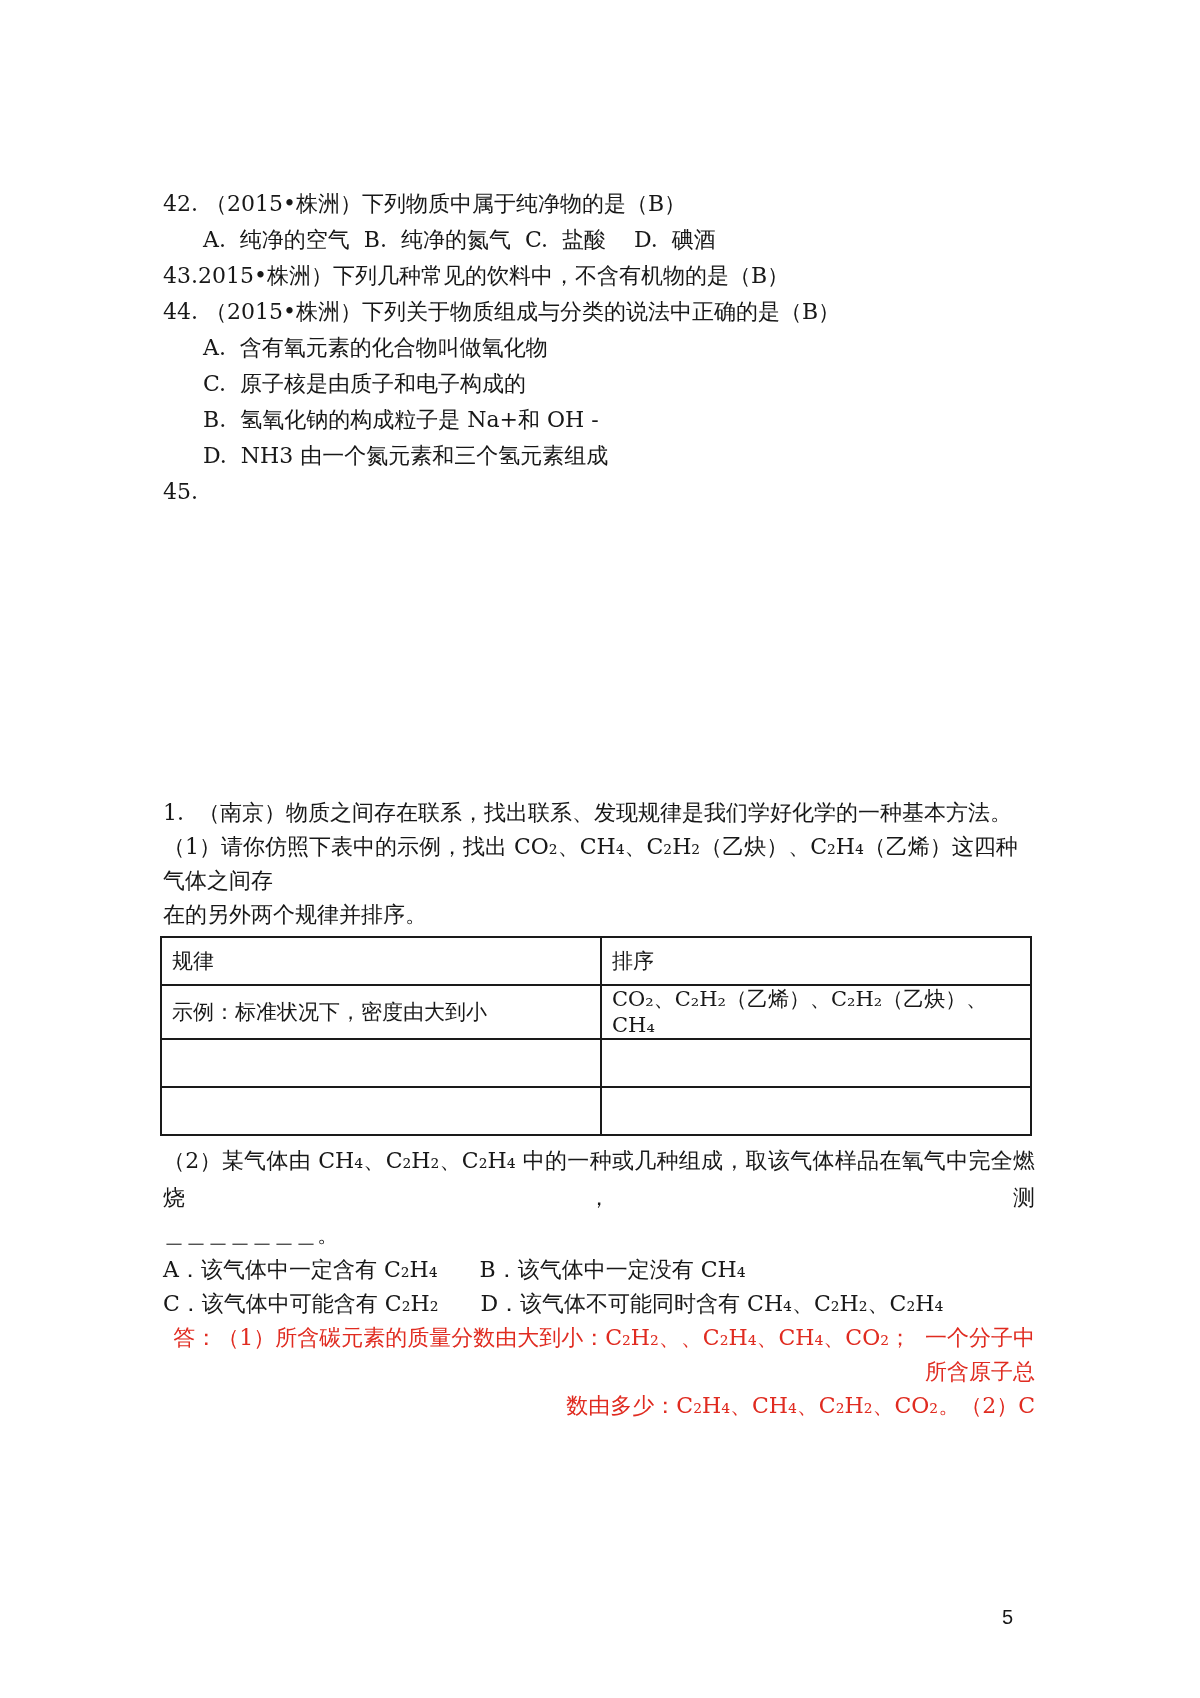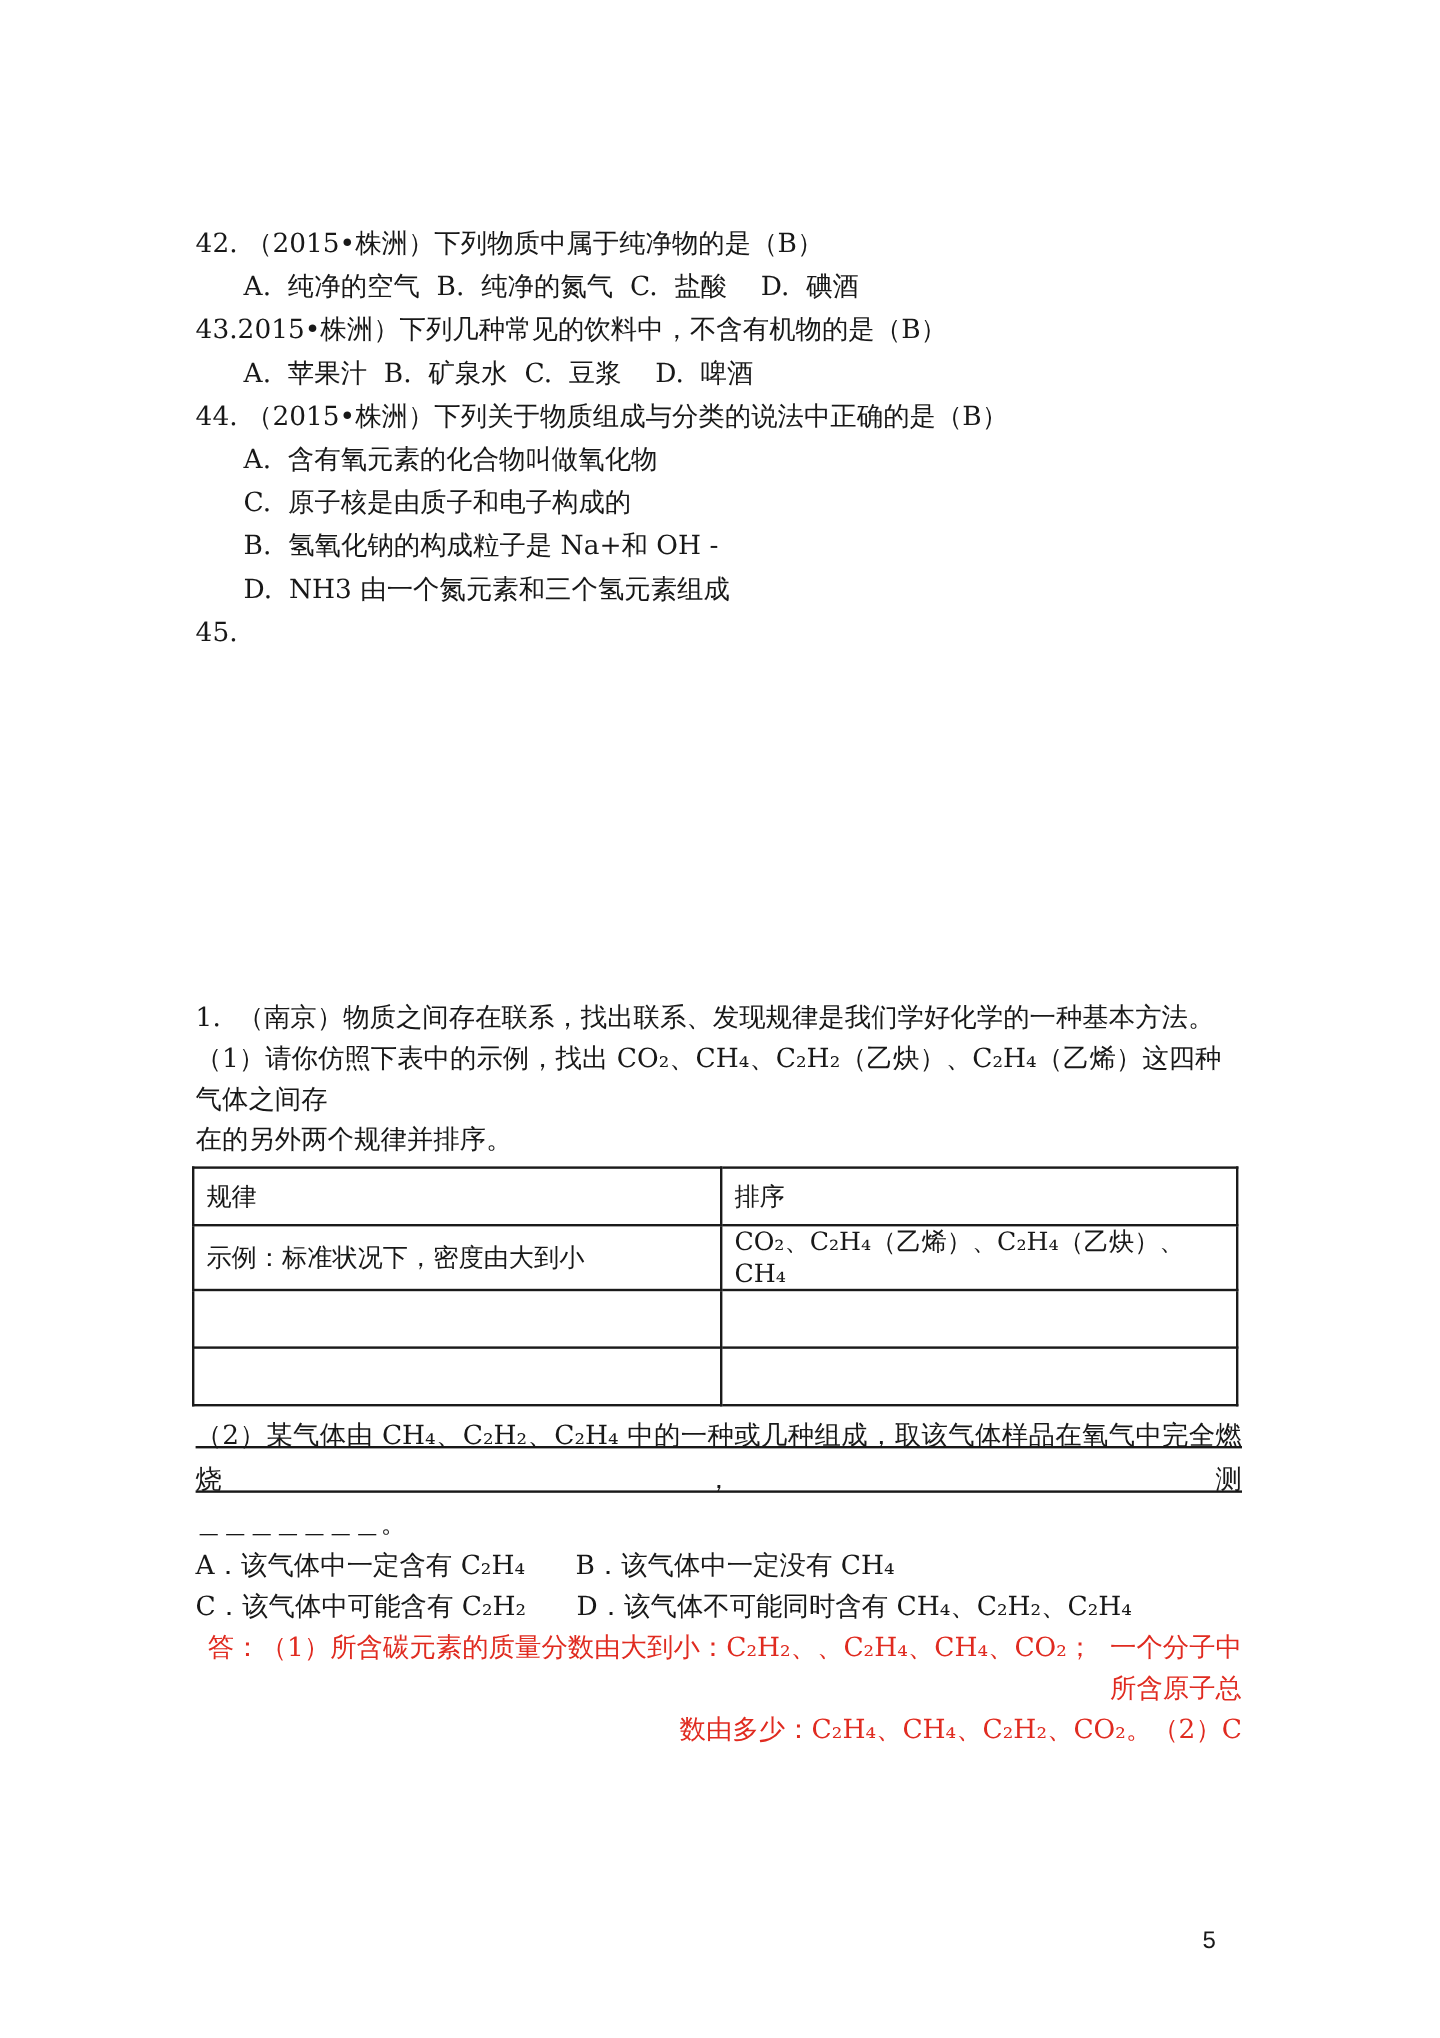--- a/index.html
+++ b/index.html
@@ -29,21 +29,20 @@
   .bline {
     font-size: 22px;
     line-height: 34px;
     white-space: pre-wrap;
   }
   .para { line-height: 37px; }
   .just {
     white-space: normal;
     text-align: justify;
     text-align-last: justify;
-    text-decoration: underline;
   }
   .red { color: var(--answer-red, #e02b20); text-align: right; }
   table.rule-table {
     border-collapse: collapse;
     width: 872px;
     table-layout: fixed;
     margin: 4px 0 6px -3px;
   }
   table.rule-table td {
     border: 2px solid var(--table-border, #1a1a1a);
@@ -67,21 +66,20 @@
 </style>
 </head>
 <body>
 
 <div class="page">
   <div class="content">
 
     <div class="line">42. （2015•株洲）下列物质中属于纯净物的是（B）</div>
     <div class="line opt">A.  纯净的空气  B.  纯净的氮气  C.  盐酸    D.  碘酒</div>
     <div class="line">43.2015•株洲）下列几种常见的饮料中，不含有机物的是（B）</div>
-    <div class="line opt">A.  苹果汁  B.  矿泉水  C.  豆浆    D.  啤酒</div>
     <div class="line">44. （2015•株洲）下列关于物质组成与分类的说法中正确的是（B）</div>
     <div class="line opt">A.  含有氧元素的化合物叫做氧化物</div>
     <div class="line opt">C.  原子核是由质子和电子构成的</div>
     <div class="line opt">B.  氢氧化钠的构成粒子是 Na+和 OH -</div>
     <div class="line opt">D.  NH3 由一个氮元素和三个氢元素组成</div>
     <div class="line">45.</div>
 
     <div class="spacer"></div>
 
     <div class="bline">1.  （南京）物质之间存在联系，找出联系、发现规律是我们学好化学的一种基本方法。</div>
@@ -93,21 +91,21 @@
           <col class="c1">
           <col class="c2">
         </colgroup>
       <tbody>
         <tr>
           <td>规律</td>
           <td>排序</td>
         </tr>
         <tr>
           <td>示例：标准状况下，密度由大到小</td>
-          <td>CO₂、C₂H₄（乙烯）、C₂H₄（乙炔）、CH₄</td>
+          <td>CO₂、C₂H₂（乙烯）、C₂H₂（乙炔）、CH₄</td>
         </tr>
         <tr>
           <td></td>
           <td></td>
         </tr>
         <tr>
           <td></td>
           <td></td>
         </tr>
       </tbody>

